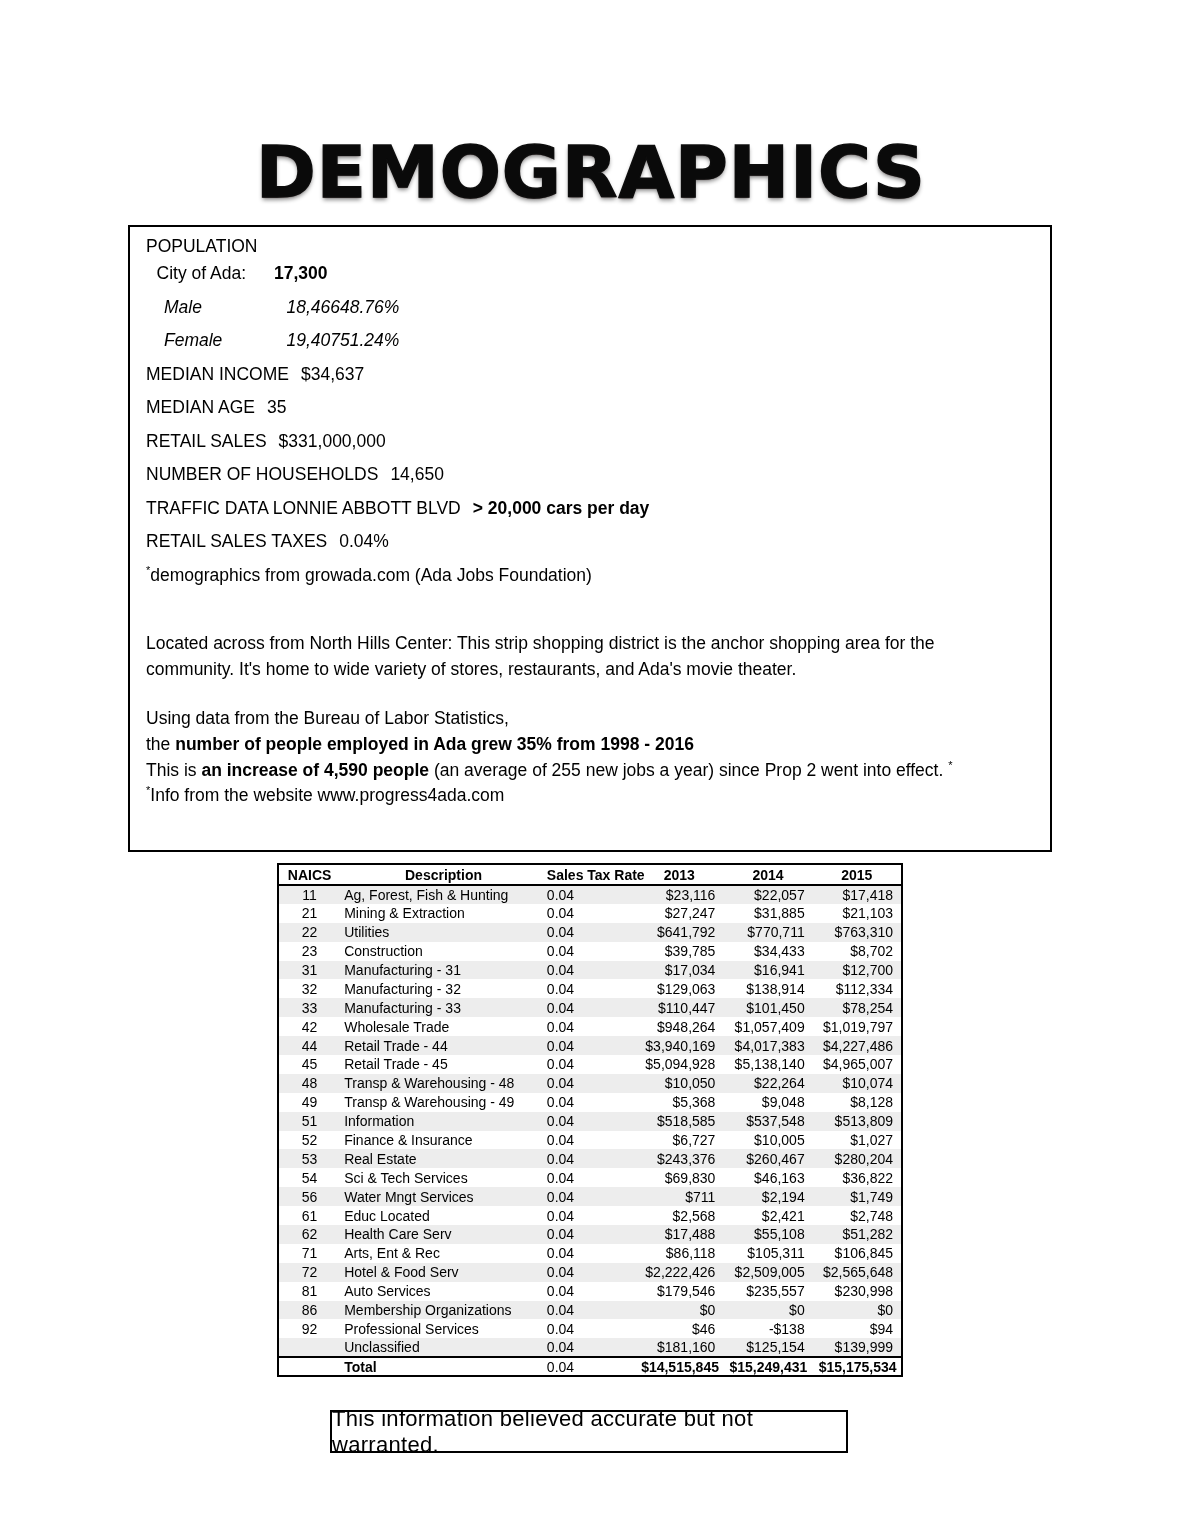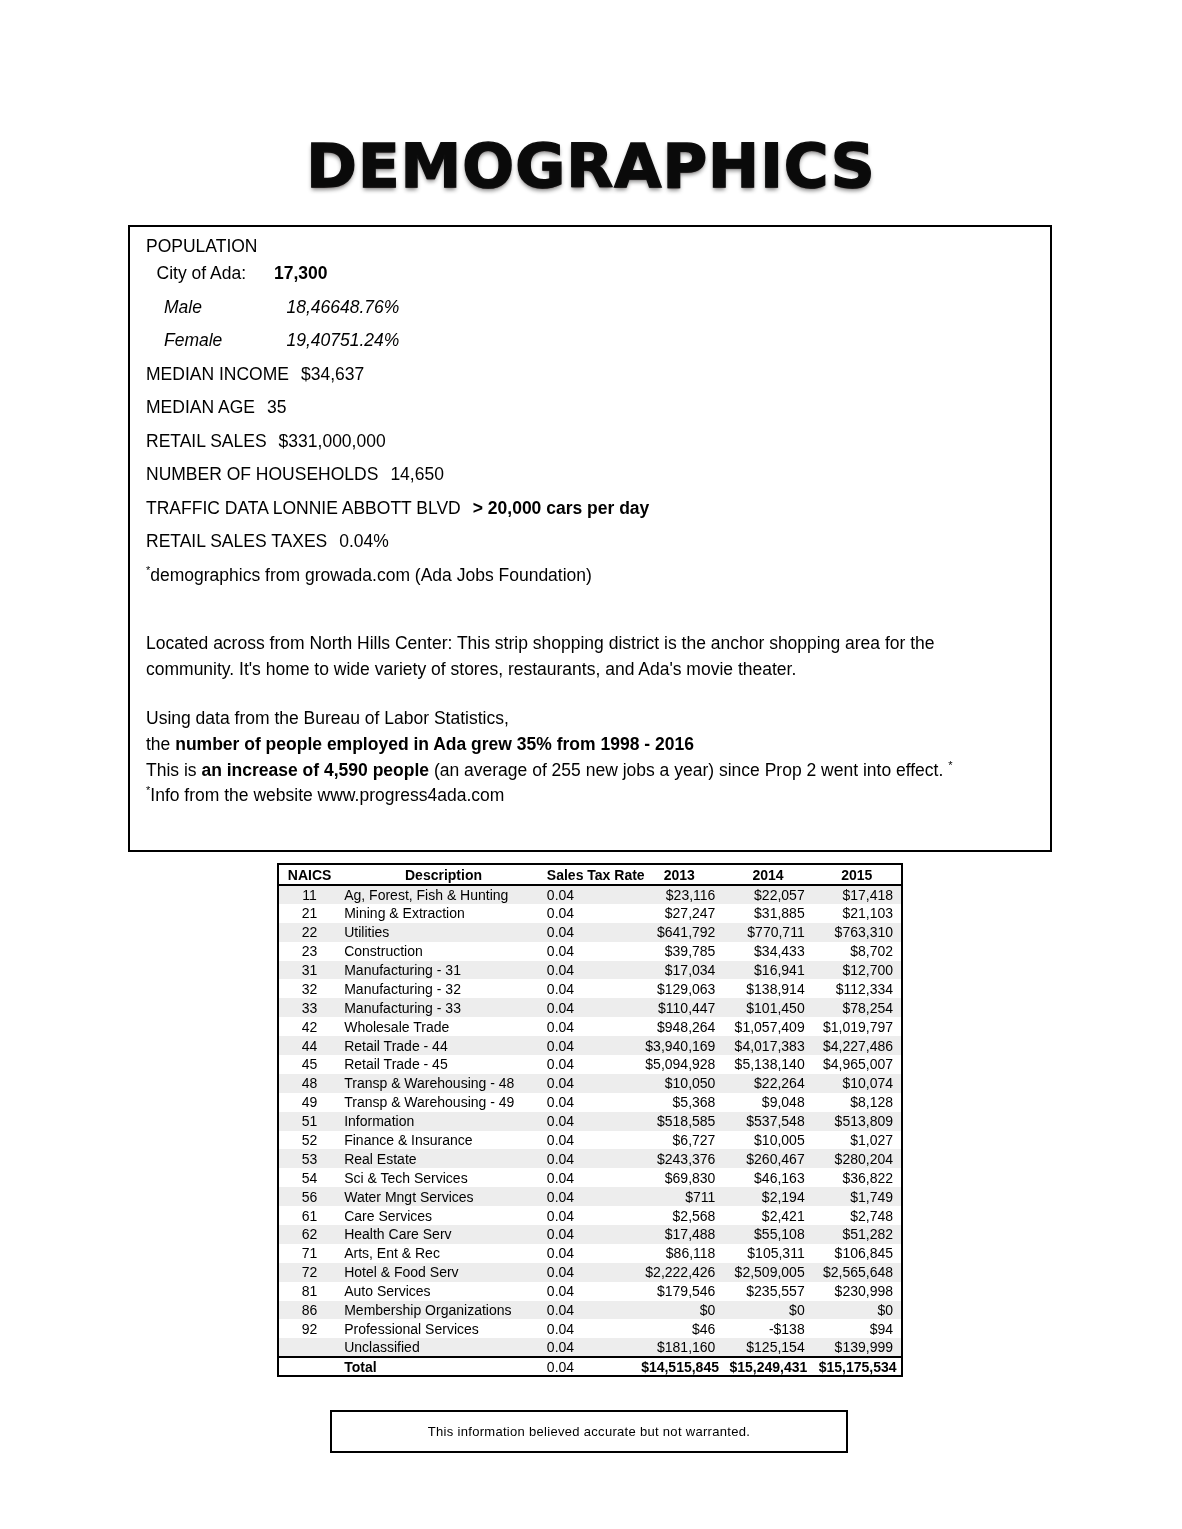--- a/index.html
+++ b/index.html
@@ -1,21 +1,21 @@
 <!DOCTYPE html>
 <html><head>
 <meta charset="utf-8">
 <style>
   html,body{margin:0;padding:0;background:#ffffff;}
   body{width:1182px;height:1529px;position:relative;font-family:"Liberation Sans",sans-serif;color:#000;}
 
   .title{
     position:absolute;top:130px;left:0;width:100%;
     text-align:center;font-family:"DejaVu Sans",sans-serif;
-    font-size:61px;font-weight:bold;letter-spacing:1px;color:#0a0a0a;
+    font-size:72px;font-weight:bold;letter-spacing:1px;color:#0a0a0a;
     -webkit-text-stroke:1.5px #0d0d0d;
     text-shadow:0 3px 4px rgba(0,0,0,0.45),0 1px 1px rgba(60,30,30,0.6);
     margin:0;
   }
 
   .info-box{
     position:absolute;left:128px;top:225px;width:924px;height:627px;
     border:2px solid #000;box-sizing:border-box;
     padding:2px 16px 8px 16px;font-size:17.5px;
   }
@@ -48,21 +48,21 @@
   .naics-table td.c2{text-align:left;padding:0;}
   .naics-table td.c3,.naics-table td.c4,.naics-table td.c5{text-align:right;padding-right:8px;}
   .naics-table tfoot tr{border-top:2px solid #000;}
   .naics-table tfoot td{font-weight:bold;}
   .naics-table tfoot td.c2{font-weight:normal;}
 
   .disclaimer-box{
     position:absolute;left:330px;top:1410px;width:518px;height:43px;
     border:2px solid #000;box-sizing:border-box;
     display:flex;align-items:center;justify-content:center;
-    font-size:13px;letter-spacing:0.3px;
+    font-size:22px;letter-spacing:0.3px;
   }
 </style>
 </head>
 <body>
 
 <h1 class="title">DEMOGRAPHICS</h1>
 
 <div class="info-box">
   <div class="pop-heading">POPULATION</div>
 
@@ -271,21 +271,21 @@
       <tr>
         <td class="c0">56</td>
         <td class="c1">Water Mngt Services</td>
         <td class="c2">0.04</td>
         <td class="c3">$711</td>
         <td class="c4">$2,194</td>
         <td class="c5">$1,749</td>
       </tr>
       <tr>
         <td class="c0">61</td>
-        <td class="c1">Care Services</td>
+        <td class="c1">Educ Located</td>
         <td class="c2">0.04</td>
         <td class="c3">$2,568</td>
         <td class="c4">$2,421</td>
         <td class="c5">$2,748</td>
       </tr>
       <tr>
         <td class="c0">62</td>
         <td class="c1">Health Care Serv</td>
         <td class="c2">0.04</td>
         <td class="c3">$17,488</td>

